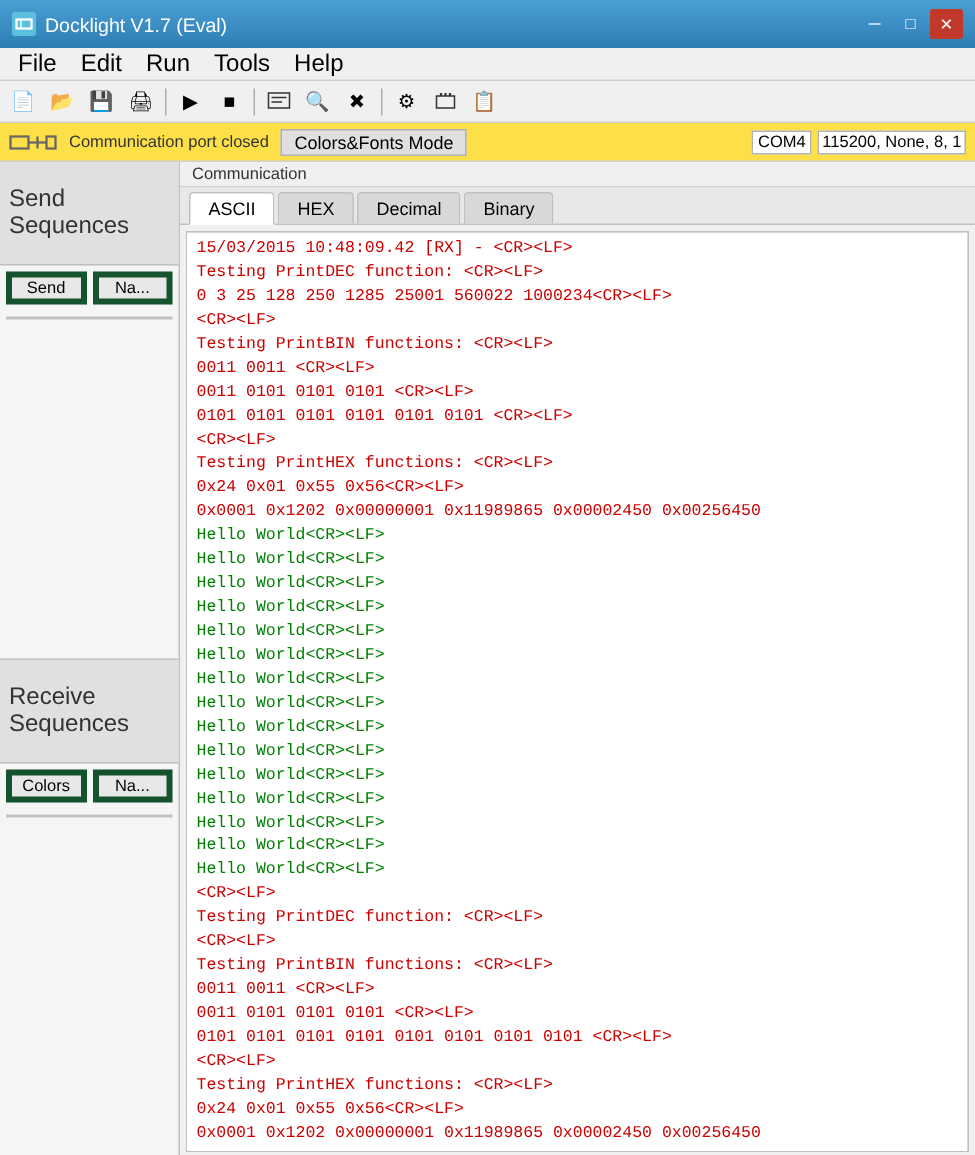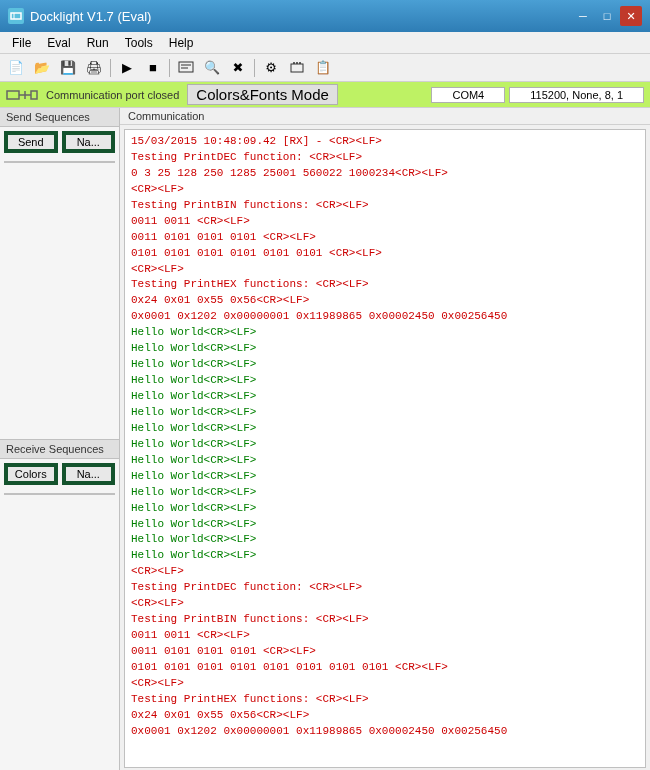--- a/index.html
+++ b/index.html
@@ -63,21 +63,21 @@
       background: #f0f0f0;
       height: 22px;
       display: flex;
       align-items: center;
       padding: 0 4px;
       border-bottom: 1px solid #d0d0d0;
     }
     .menu-item {
       padding: 2px 8px;
       cursor: pointer;
-      font-size: 12px;
+      font-size: 16px;
     }
 
     
     .toolbar {
       background: #f0f0f0;
       height: 28px;
       display: flex;
       align-items: center;
       padding: 2px 4px;
       border-bottom: 1px solid #d0d0d0;
@@ -96,53 +96,53 @@
     }
     .tb-separator {
       width: 1px;
       height: 18px;
       background: #b0b0b0;
       margin: 0 2px;
     }
 
     
     .status-bar {
-      background: #bef264;
+      background: #fde047;
       height: 26px;
       display: flex;
       align-items: center;
       padding: 0 6px;
       border-bottom: 1px solid #d0d0d0;
       gap: 8px;
     }
     .status-icon {
       display: flex;
       align-items: center;
       gap: 2px;
     }
     .status-text {
       font-size: 11px;
       color: #333;
     }
     .status-badge {
       background: #e0e0e0;
       border: 1px solid #b0b0b0;
       padding: 1px 8px;
-      font-size: 15px;
+      font-size: 12px;
       cursor: pointer;
     }
     .status-right {
       margin-left: auto;
       display: flex;
       gap: 4px;
     }
     .status-field {
       background: white;
       border: 1px solid #b0b0b0;
-      padding: 1px 20px;
+      padding: 1px 2px;
       font-size: 11px;
       min-width: 40px;
       text-align: center;
     }
 
     
     .main-layout {
       display: flex;
       height: calc(770px - 28px - 22px - 28px - 26px - 2px);
     }
@@ -155,22 +155,22 @@
       display: flex;
       flex-direction: column;
       flex-shrink: 0;
     }
     .panel-section {
       border-bottom: 1px solid #c0c0c0;
       flex: 1;
     }
     .panel-header {
       background: #e0e0e0;
-      padding: 3px 6px;
-      font-size: 11px;
+      padding: 16px 6px;
+      font-size: 16px;
       color: #333;
       border-bottom: 1px solid #c0c0c0;
     }
     .panel-buttons {
       display: flex;
       padding: 4px;
       gap: 4px;
     }
     .panel-btn {
       flex: 1;
@@ -266,21 +266,21 @@
   </div>
   <div class="title-bar-controls">
     <div class="title-btn">─</div>
     <div class="title-btn">□</div>
     <div class="title-btn close">✕</div>
   </div>
 </div>
 
 <div class="menu-bar">
   <span class="menu-item">File</span>
-  <span class="menu-item">Eval</span>
+  <span class="menu-item">Edit</span>
   <span class="menu-item">Run</span>
   <span class="menu-item">Tools</span>
   <span class="menu-item">Help</span>
 </div>
 
 <div class="toolbar">
 
   <div class="tb-btn" title="New">📄</div>
   <div class="tb-btn" title="Open">📂</div>
   <div class="tb-btn" title="Save">💾</div>
@@ -348,20 +348,26 @@
         <div class="panel-btn">Colors</div>
         <div class="panel-btn">Na...</div>
       </div>
       <div class="panel-list"></div>
     </div>
   </div>
 
   <div class="right-panel">
     <div class="comm-header">Communication</div>
 
+    <div class="tabs">
+      <div class="tab active">ASCII</div>
+      <div class="tab">HEX</div>
+      <div class="tab">Decimal</div>
+      <div class="tab">Binary</div>
+    </div>
 
     <div class="comm-area" id="comm-area">
     <div class="red">15/03/2015 10:48:09.42 [RX] - &lt;CR&gt;&lt;LF&gt;</div>
         <div class="red">Testing PrintDEC function: &lt;CR&gt;&lt;LF&gt;</div>
         <div class="red">0 3 25 128 250 1285 25001 560022 1000234&lt;CR&gt;&lt;LF&gt;</div>
         <div class="red">&lt;CR&gt;&lt;LF&gt;</div>
         <div class="red">Testing PrintBIN functions: &lt;CR&gt;&lt;LF&gt;</div>
         <div class="red">0011 0011 &lt;CR&gt;&lt;LF&gt;</div>
         <div class="red">0011 0101  0101 0101  &lt;CR&gt;&lt;LF&gt;</div>
         <div class="red">0101 0101  0101 0101  0101 0101  &lt;CR&gt;&lt;LF&gt;</div>

